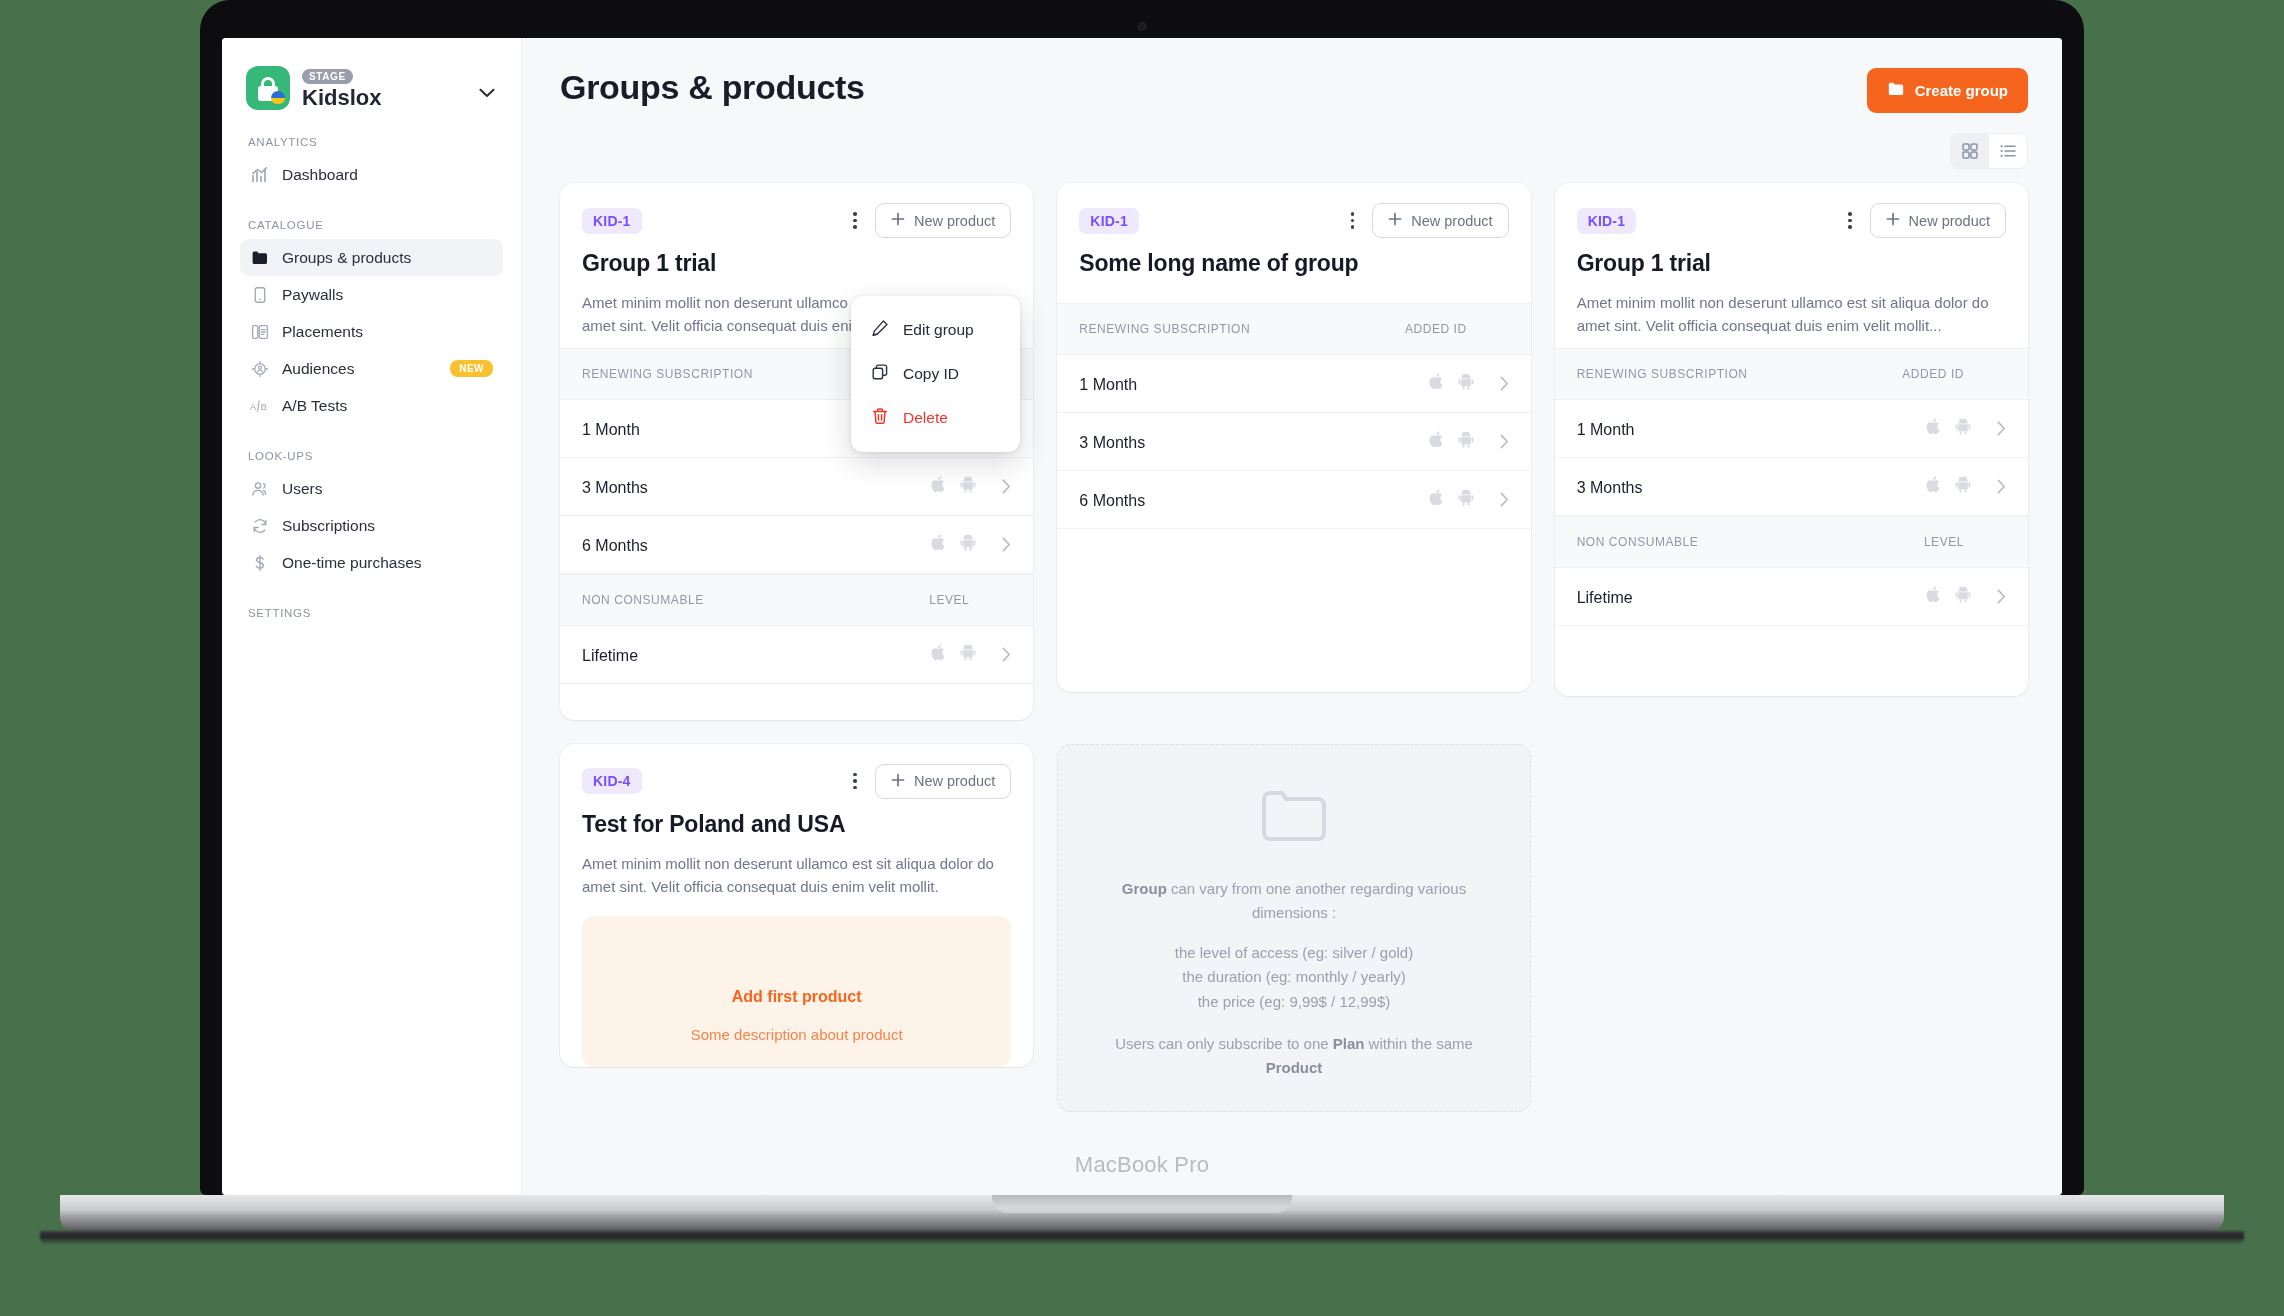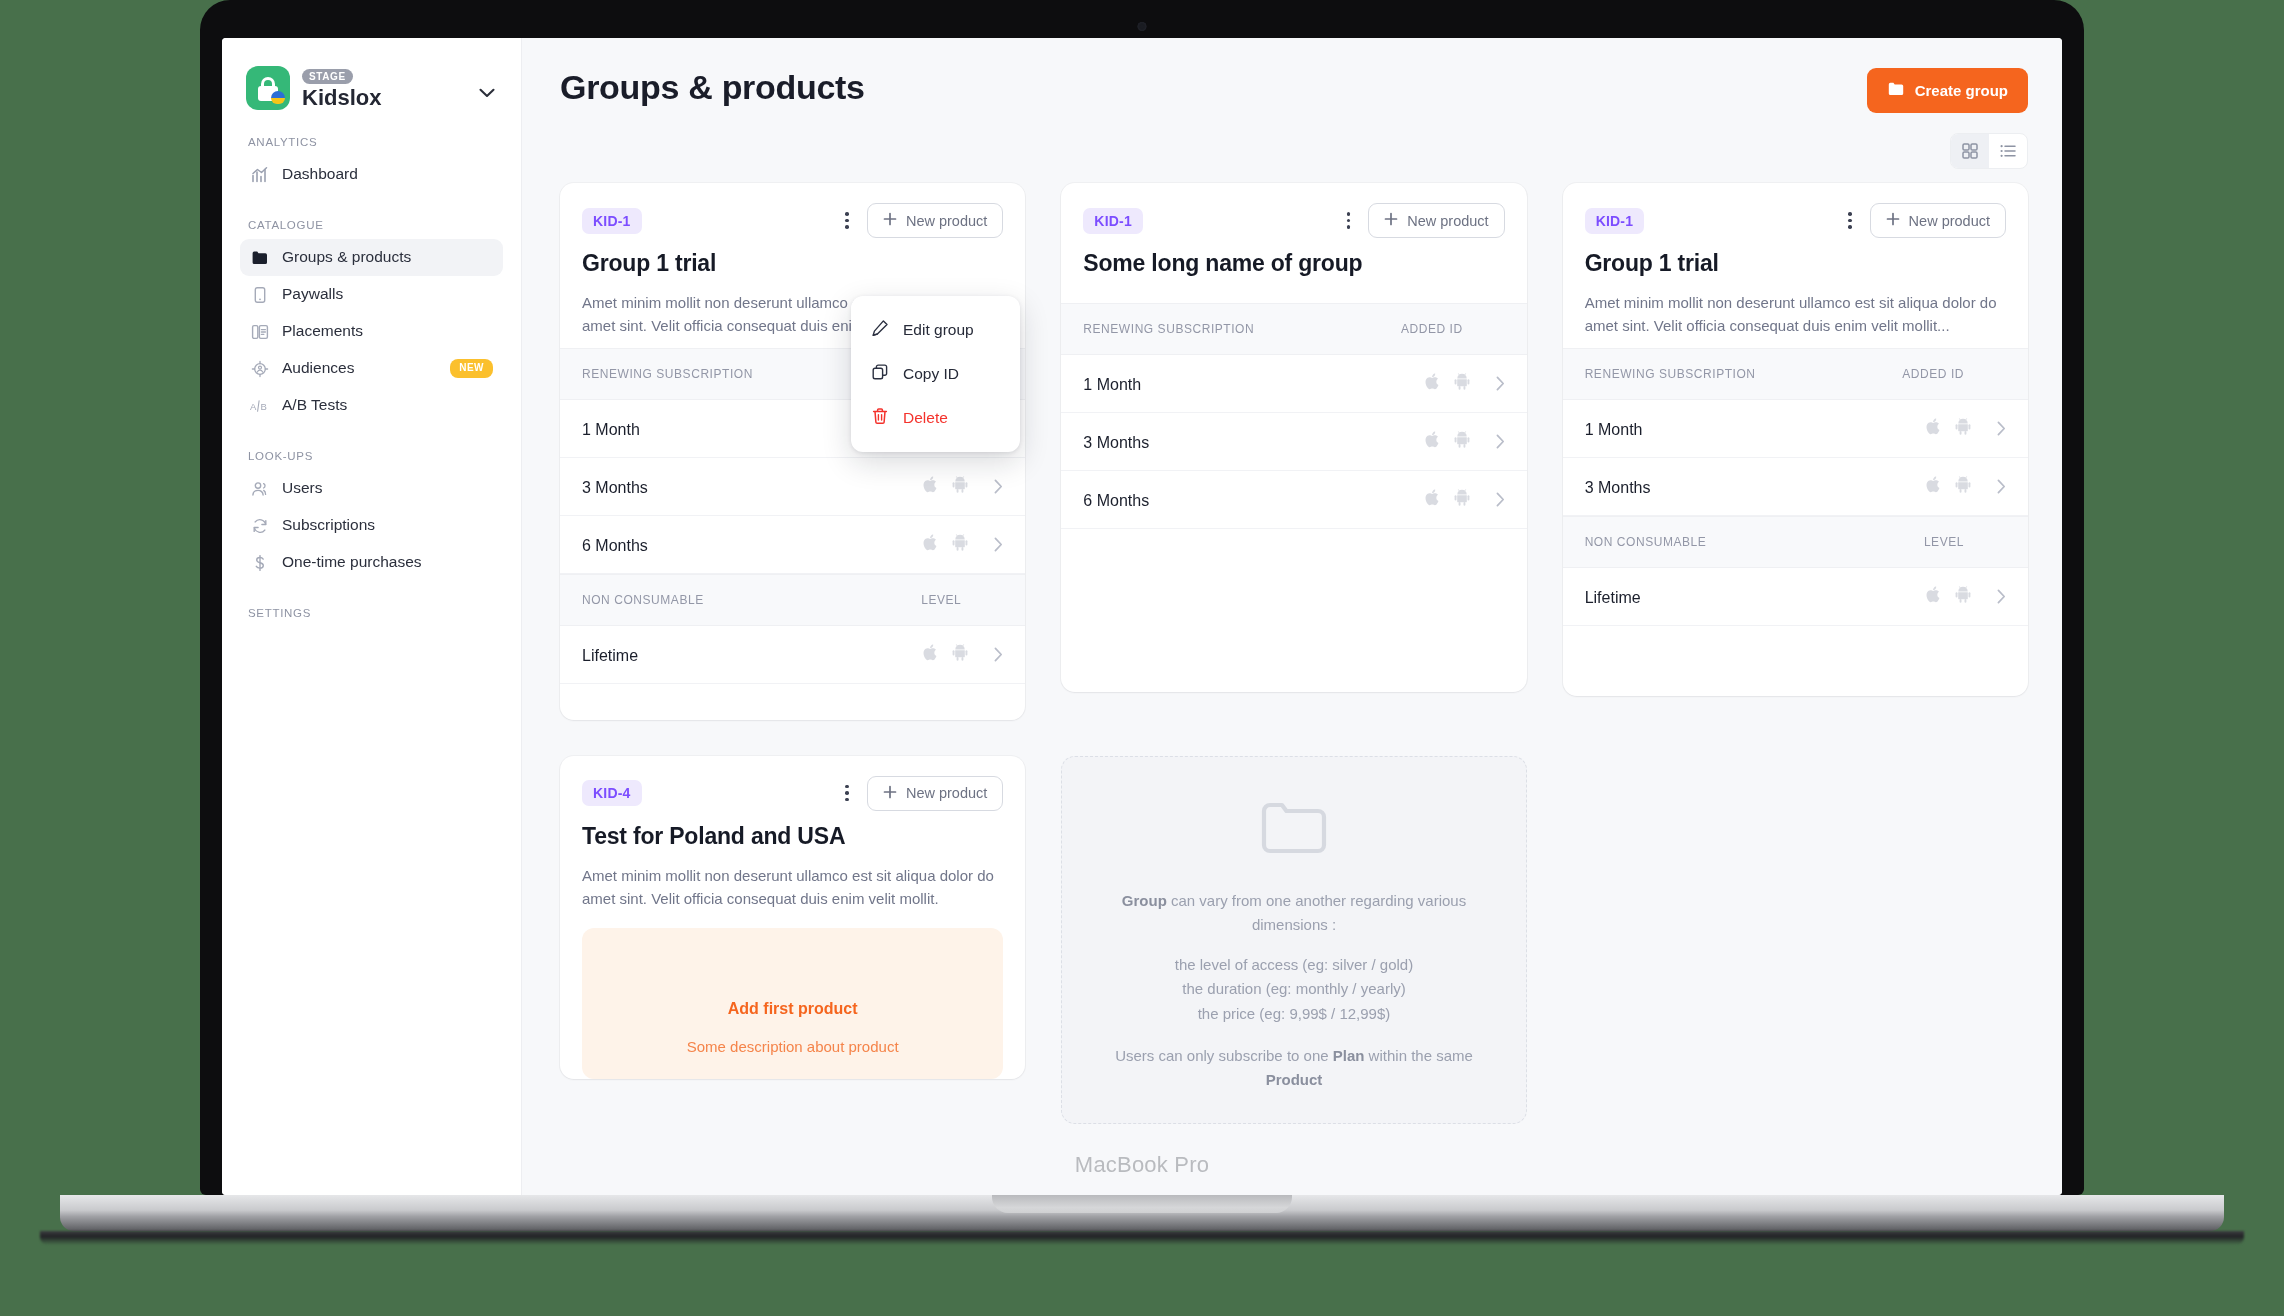--- a/index.html
+++ b/index.html
@@ -101,21 +101,21 @@
     padding: 2px 7px; border-radius: 9px;
   }
   .brand-name { font-size: 22px; font-weight: bold; color: #242733; line-height: 1.15; margin-top: 1px;}
   .brand-caret { color: #2b2f3a; font-size: 15px; padding: 8px 2px 0 0; cursor: pointer; }
 
   .nav-section-title {
     font-size: 11.5px; letter-spacing: .7px; color: #8e93a3;
     padding: 0 8px; margin: 26px 0 8px 0;
   }
   .nav-item {
-    display: flex; gap: 13px;
+    display: flex; align-items: center; gap: 13px;
     padding: 9px 10px; border-radius: 9px;
     color: #2b2f3c; font-size: 15.5px;
     cursor: pointer;
   }
   .nav-item.active { background: #f2f3f6; font-weight: normal; }
   .nav-item .ni { width: 19px; height: 19px; flex: 0 0 19px; display:flex; align-items:center; justify-content:center; }
   .nav-item .lbl { flex: 1; }
   .badge-new {
     background: #fbc02d; color: #fff; font-size: 10px; font-weight: bold;
     letter-spacing: .5px; padding: 3px 9px; border-radius: 8px;
@@ -136,21 +136,21 @@
     display: flex; margin: 20px 0 0 auto; width: 78px;
     border-radius: 8px; overflow: hidden; border: 1px solid #eceef1;
     background: #fff;
   }
   .view-btn { width: 39px; height: 34px; display: flex; align-items: center; justify-content: center; cursor: pointer; }
   .view-btn.sel { background: #eef0f4; }
 
   #cards-grid {
     display: grid;
     grid-template-columns: repeat(3, 1fr);
-    gap: 36px;
+    gap: 24px;
     margin-top: 14px;
   }
   .card {
     background: #fff; border-radius: 14px;
     box-shadow: 0 1px 2px rgba(23,26,41,.05), 0 0 0 1px rgba(23,26,41,.035);
     overflow: hidden; position: relative;
     align-self: start;
   }
   .card-head { padding: 20px 22px 4px 22px; }
   .card-top-row { display: flex; align-items: center; }

